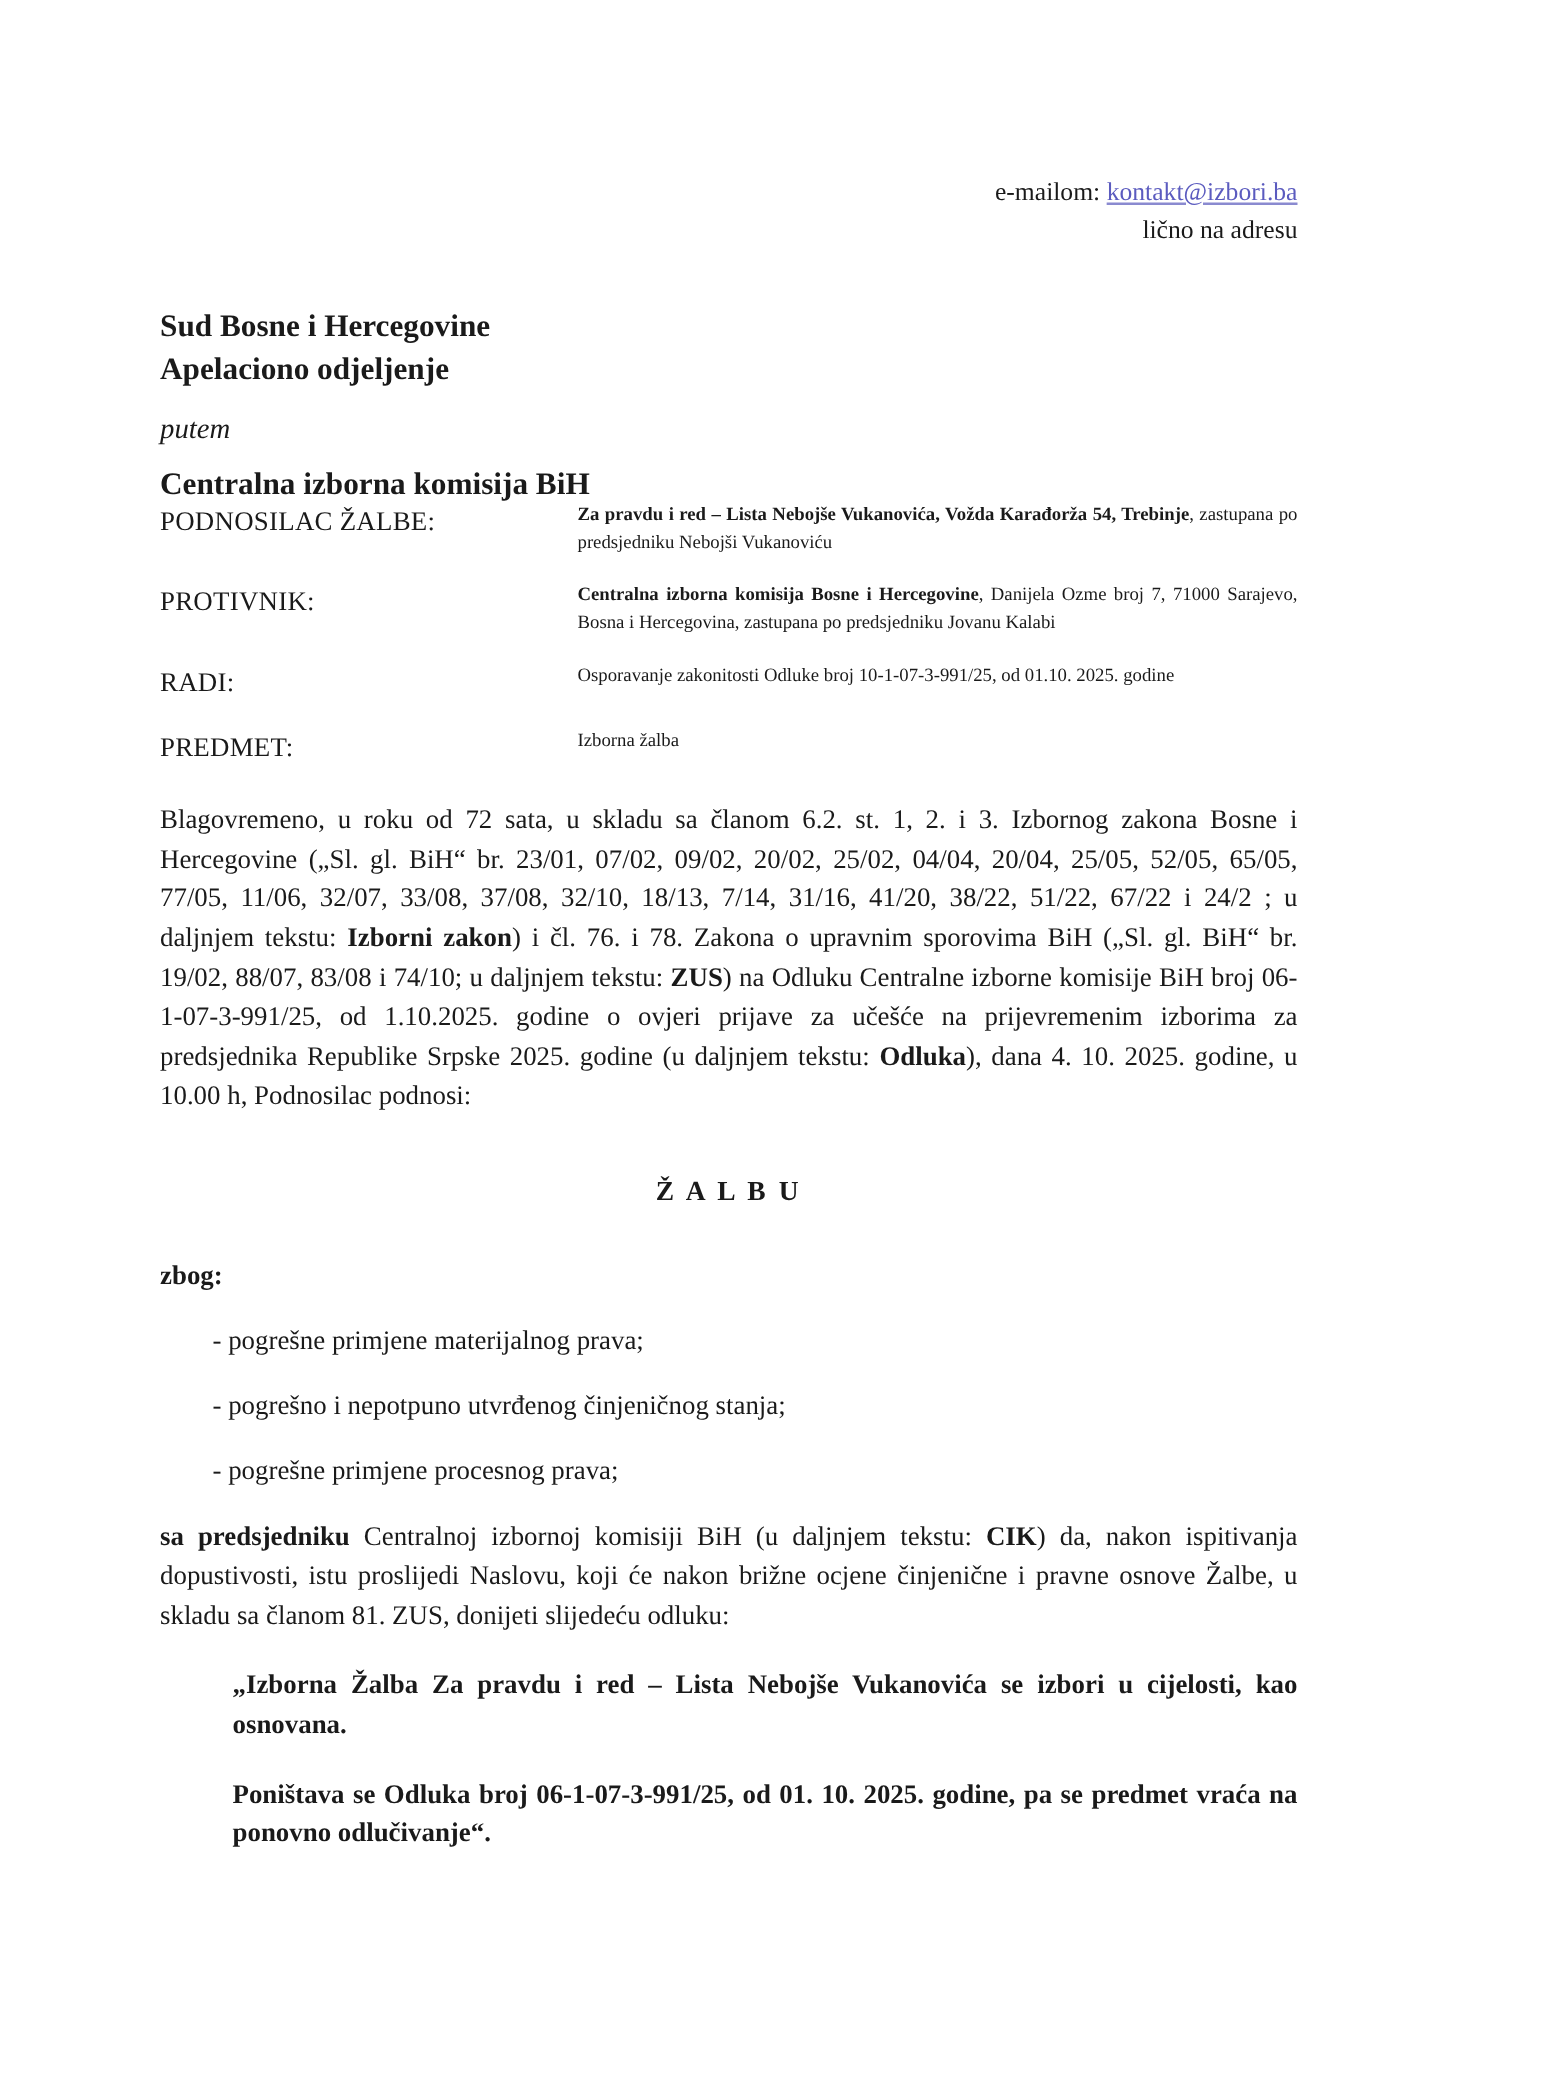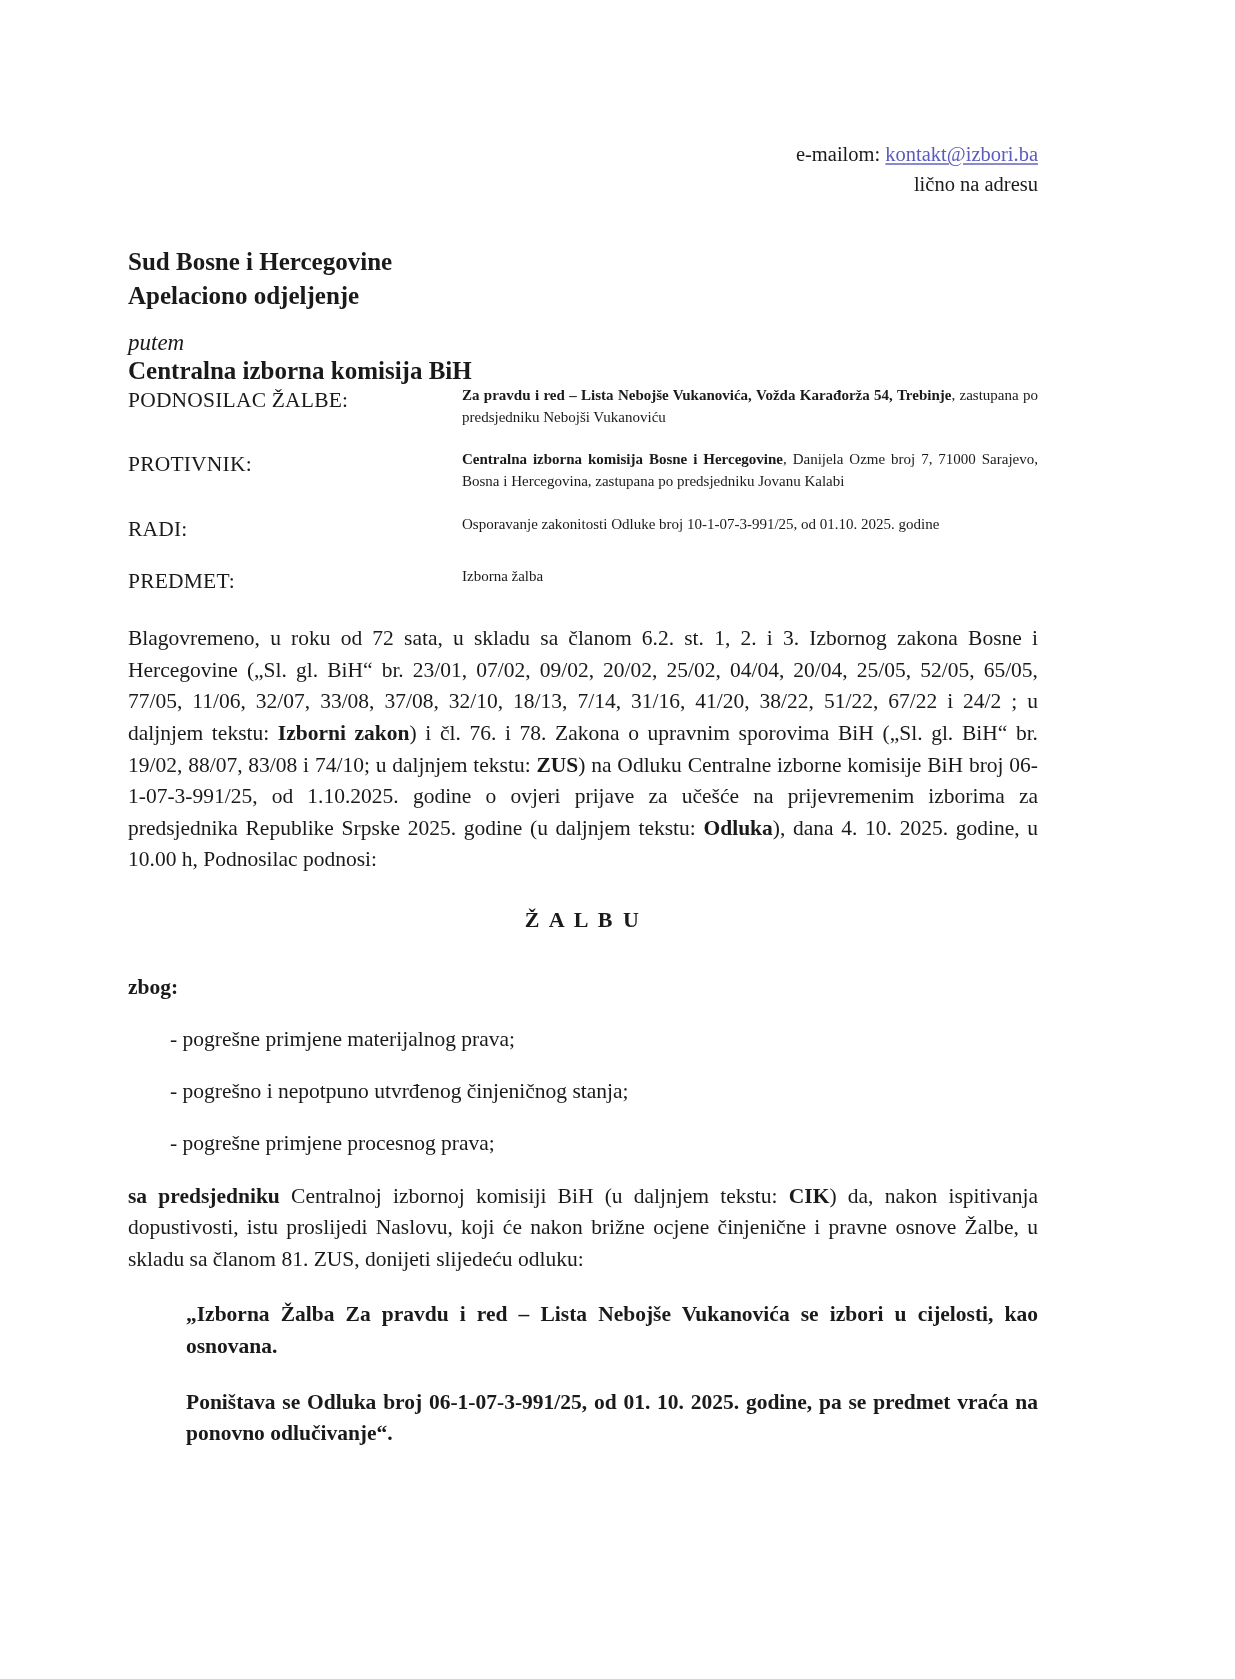--- a/index.html
+++ b/index.html
@@ -60,21 +60,21 @@
     line-height: 1.33;
   }
   .title-block .putem {
     font-style: italic;
     font-size: 23px;
     margin-top: 18px;
   }
   .title-block .t3 {
     font-weight: bold;
     font-size: 25px;
-    margin-top: 1px;
+    margin-top: 18px;
   }
 
   
   .fields {
   }
   .field-row {
     display: flex;
     align-items: flex-start;
     margin-bottom: 21px;
   }
@@ -102,21 +102,21 @@
     text-justify: inter-word;
     margin-top: 26px;
   }
   .body-par b { font-weight: bold; }
 
   .zalbu {
     text-align: center;
     font-weight: bold;
     font-size: 22px;
     letter-spacing: 2.5px;
-    margin-top: 31px;
+    margin-top: 47px;
   }
 
   .zbog {
     font-weight: bold;
     font-size: 21.5px;
     margin-top: 42px;
   }
 
   .bullets {
     margin-top: 24px;

